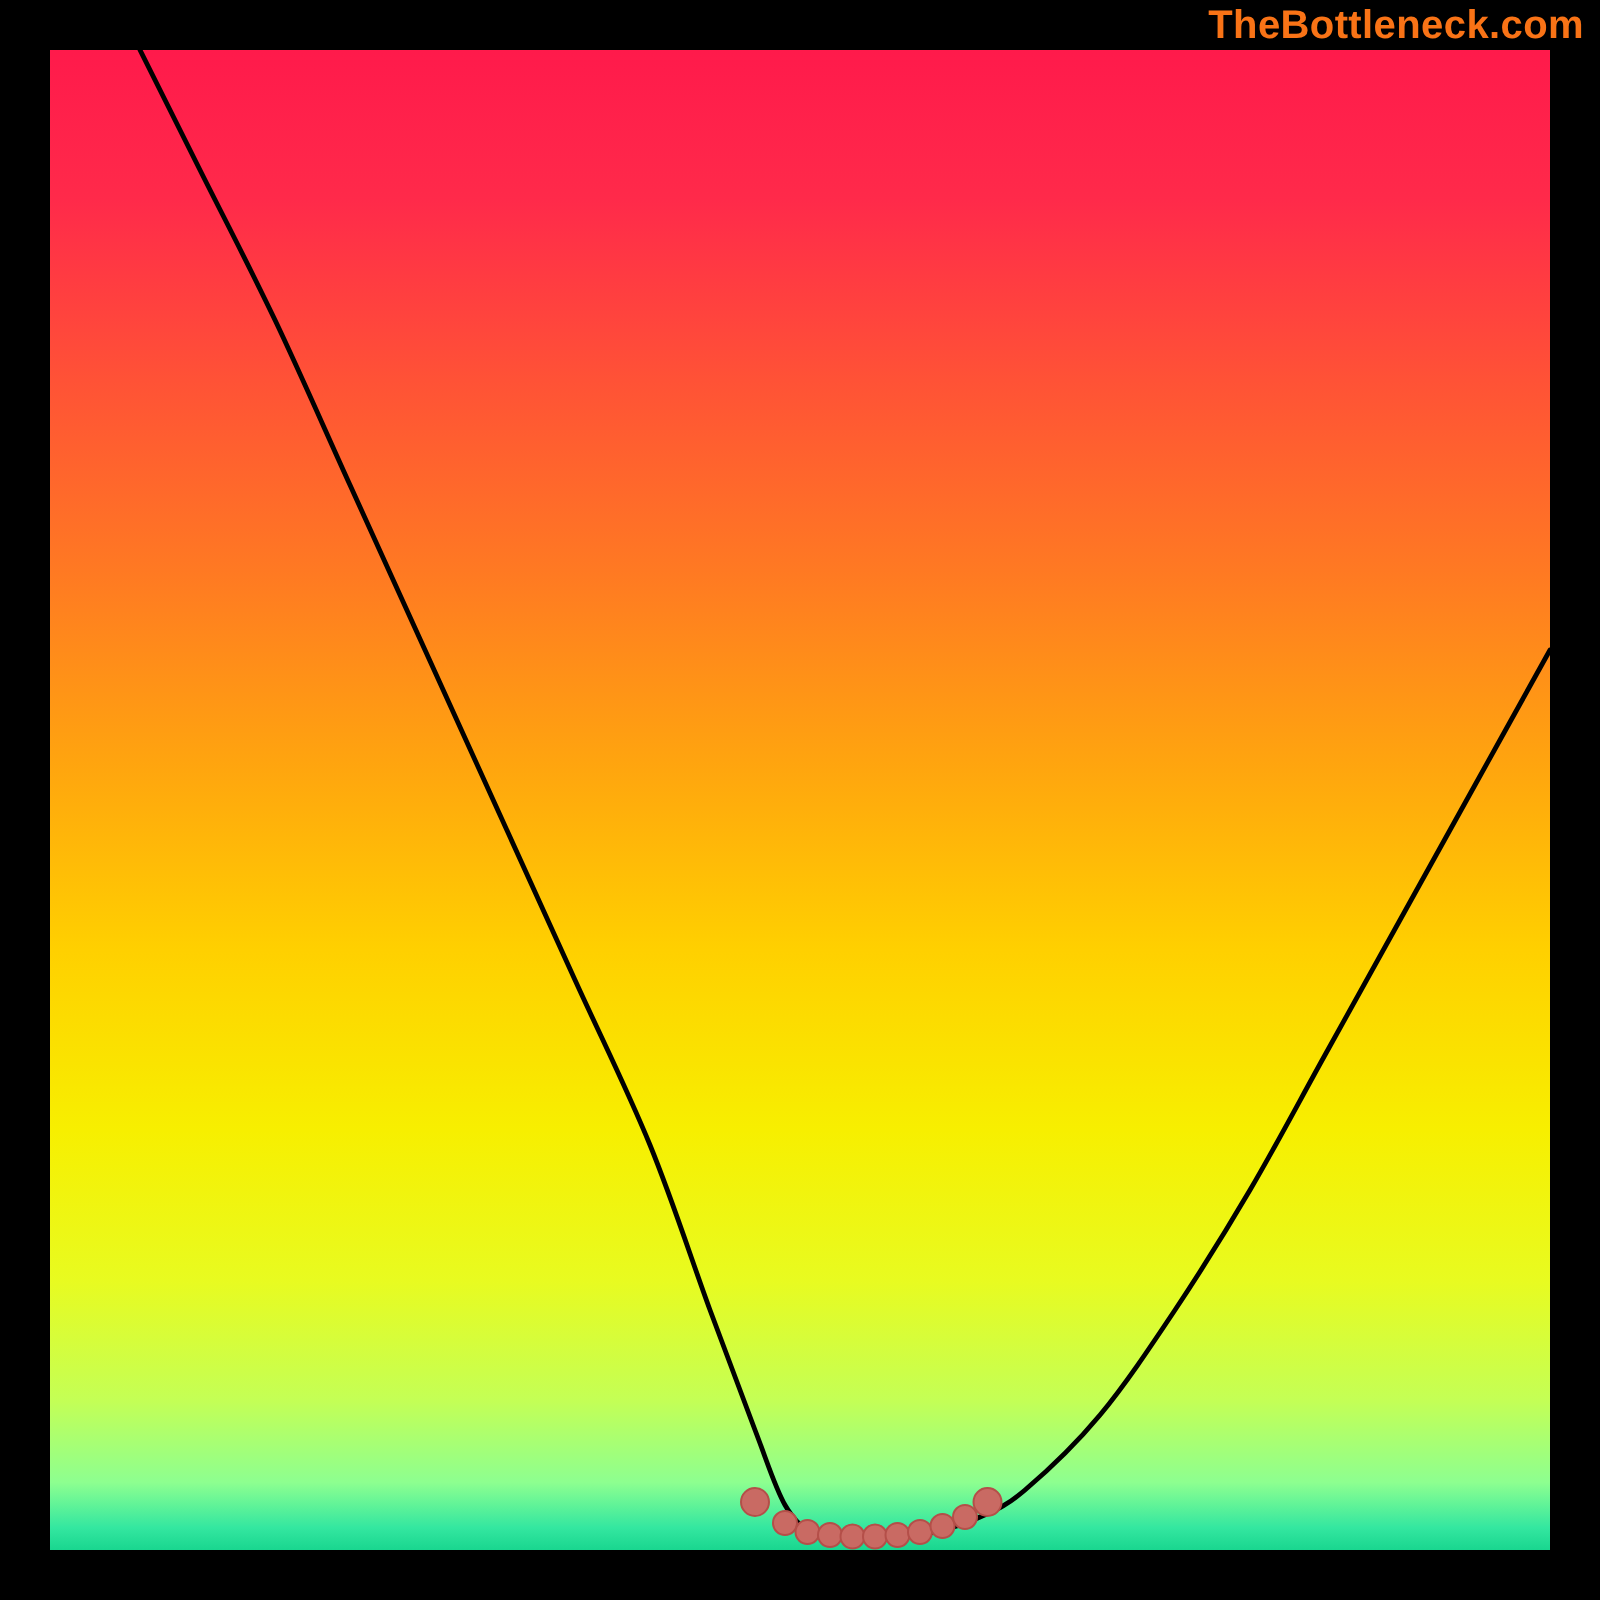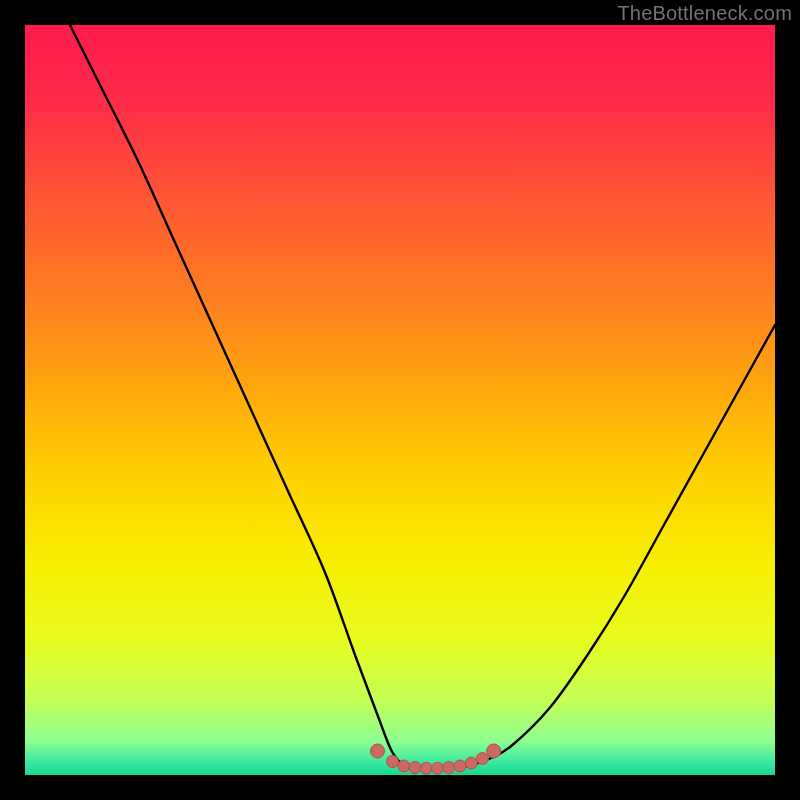--- a/index.html
+++ b/index.html
@@ -22,23 +22,23 @@
     left: 25px;
     top: 25px;
     width: 750px;
     height: 750px;
     overflow: hidden;
   }
   .watermark {
     position: absolute;
     top: 2px;
     right: 8px;
-    color: #737373;
+    color: #f97316;
     font-size: 20px;
-    font-weight: 400;
+    font-weight: 700;
     letter-spacing: 0.2px;
     user-select: none;
   }
   svg { display: block; }
 </style>
 </head>
 <body>
 
 <div class="frame">
 

